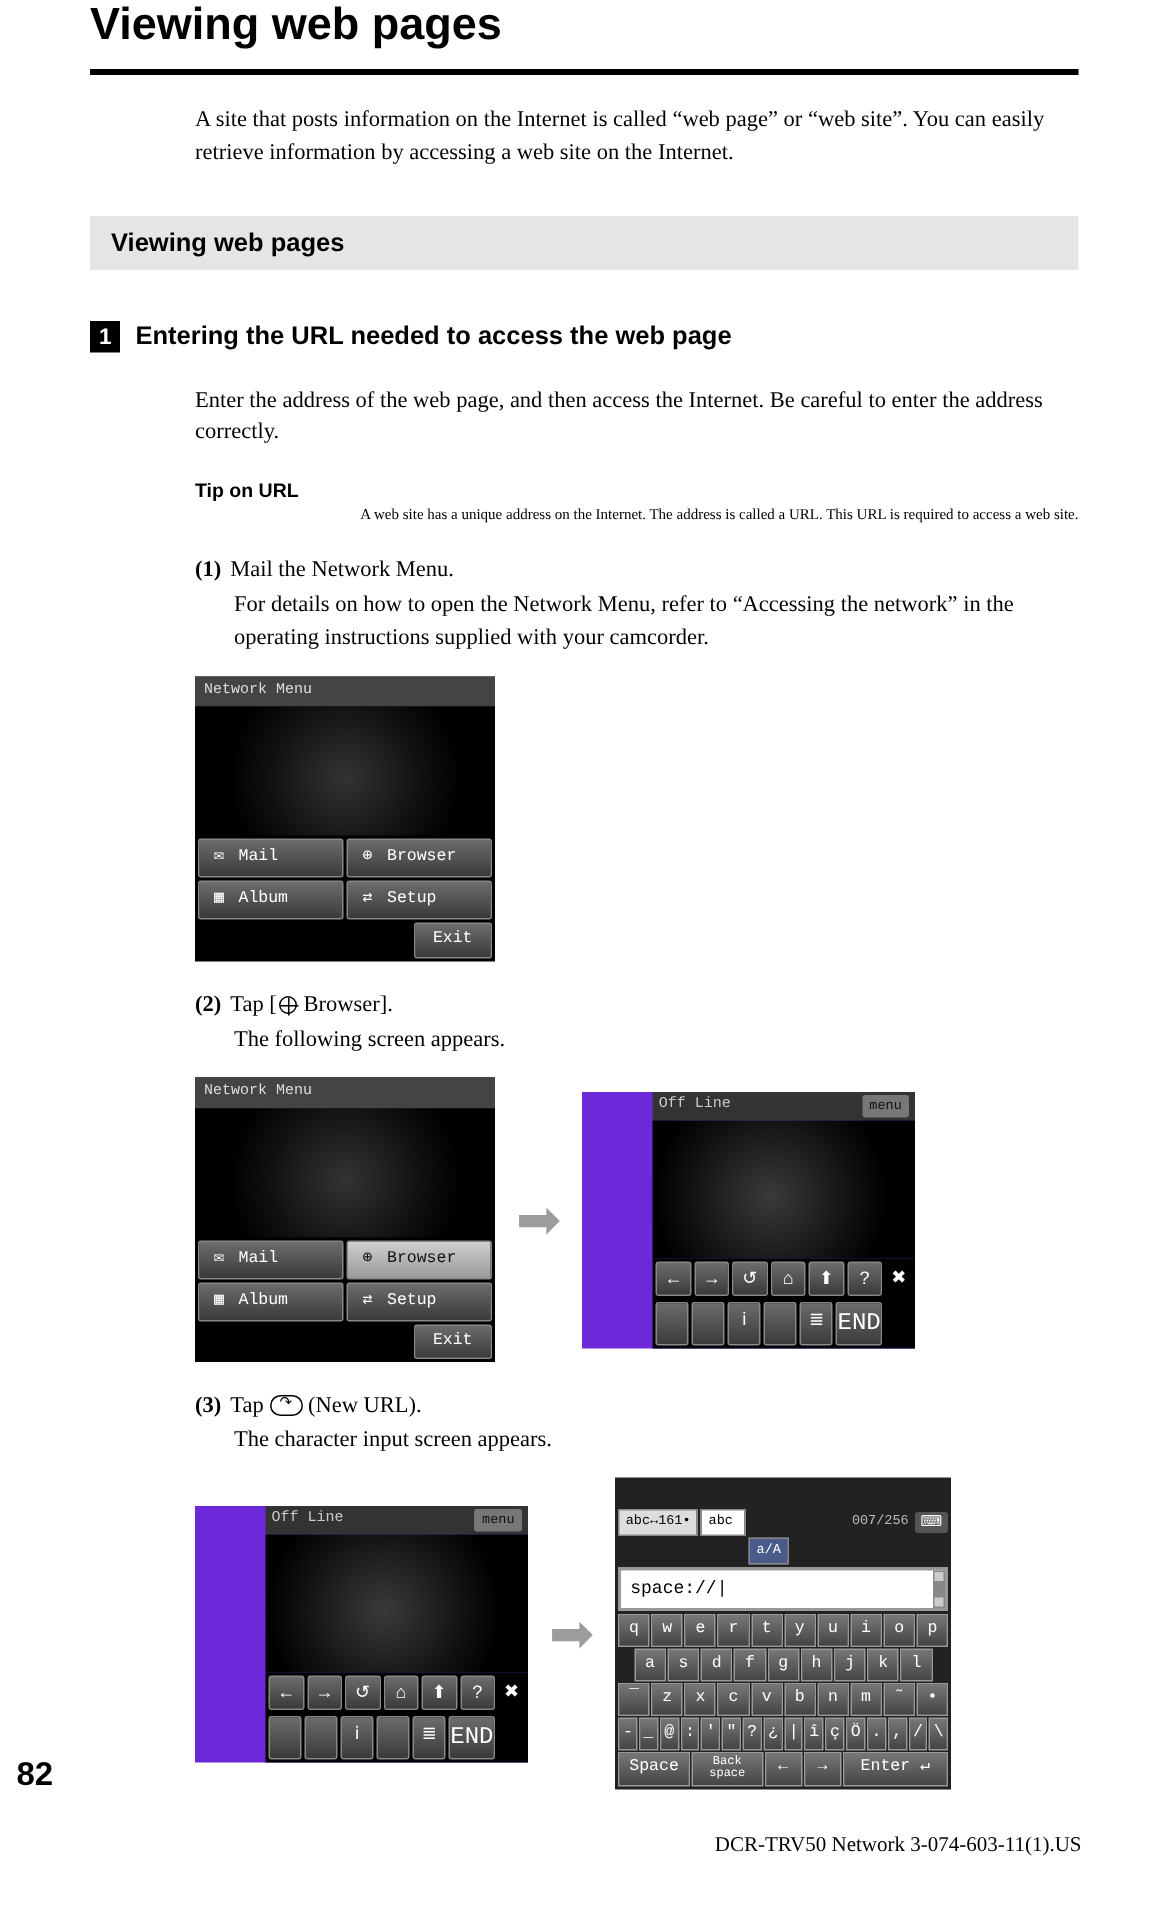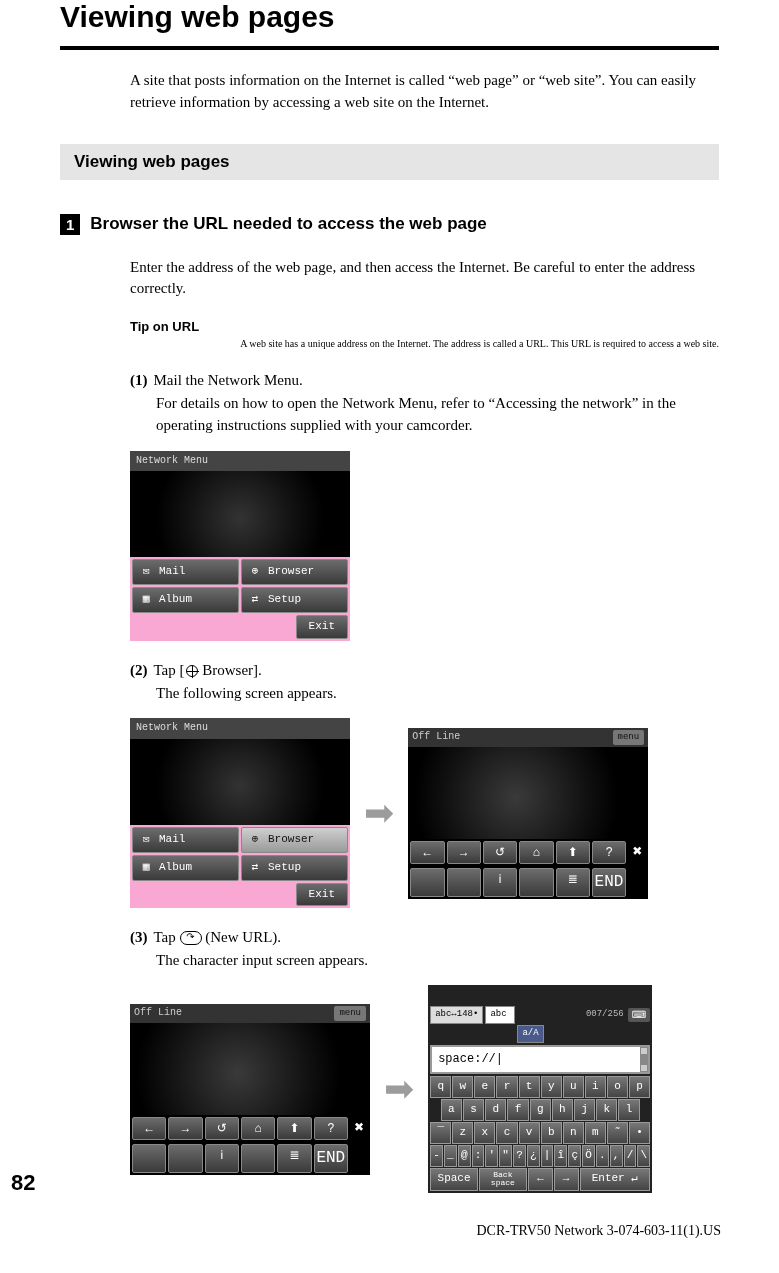--- a/index.html
+++ b/index.html
@@ -95,22 +95,22 @@
       gap: 14px;
       margin-top: 14px;
     }
     .arrow-between {
       color: #9c9c9c;
       font-size: 36px;
       line-height: 1;
     }
     
     .netmenu {
-      width: 220px;
-      background: #f9a8d4;
+      width: 200px;
+      background: #000000;
       position: relative;
     }
     .nm-titlebar {
       background: #444;
       color: #ddd;
       font-family: "Courier New", monospace;
       font-size: 10px;
       padding: 3px 6px;
     }
     .nm-bg {
@@ -140,22 +140,23 @@
     .nm-btn .ic { width: 14px; text-align: center; }
     .nm-exit-row { display:flex; justify-content:flex-end; padding:2px; }
     .nm-exit {
       background: linear-gradient(#6c6c6c,#3a3a3a);
       border:1px solid #888; border-radius:2px;
       color:#fff; font-family:"Courier New",monospace; font-size:11px;
       padding:3px 12px;
     }
     
     .brow {
-      width: 240px;
+      width: 222px;
       background: #6d28d9;
+      padding-left: 47px;
     }
     .br-titlebar {
       display:flex; justify-content:space-between; align-items:center;
       background:#333; padding:2px 4px;
     }
     .br-off {
       color:#ccc; font-family:"Courier New",monospace; font-size:10px;
     }
     .br-menu {
       background:#777; color:#111; font-family:"Courier New",monospace;
@@ -259,21 +260,21 @@
 
 <h1 class="page-title">Viewing web pages</h1>
 <div class="title-rule"></div>
 
 <p class="intro">A site that posts information on the Internet is called “web page” or “web site”. You can easily retrieve information by accessing a web site on the Internet.</p>
 
 <div class="section-header">Viewing web pages</div>
 
 <div class="subsection">
   <span class="num-box">1</span>
-  <span class="sub-title">Browser the URL needed to access the web page</span>
+  <span class="sub-title">Entering the URL needed to access the web page</span>
 </div>
 
 <div class="body-block">
   <p>Enter the address of the web page, and then access the Internet. Be careful to enter the address correctly.</p>
 
   <p class="tip-label">Tip on URL</p>
   <p class="tip-body">A web site has a unique address on the Internet. The address is called a URL. This URL is required to access a web site.</p>
 
   <div class="step">
     <div class="step-line">
@@ -403,21 +404,21 @@
           <div class="br-bt">ℹ</div>
           <div class="br-bt"></div>
           <div class="br-bt">≣</div>
           <div class="br-bt br-end">END</div>
           <div class="br-bt br-x"></div>
         </div>
       </div>
       <div class="arrow-between">➡</div>
       <div class="kb">
         <div class="kb-top">
-          <span class="kb-mode">abc↔148•</span>
+          <span class="kb-mode">abc↔161•</span>
           <span class="kb-label-box">abc</span>
           <span class="kb-aa">a/A</span>
           <span class="kb-count">007/256</span>
           <span class="kb-globe">⌨</span>
         </div>
         <div class="kb-display">
           <span>space://</span><span>|</span>
           <div class="kb-scroll"></div>
         </div>
         <div class="kb-rows" id="kb-rows">

